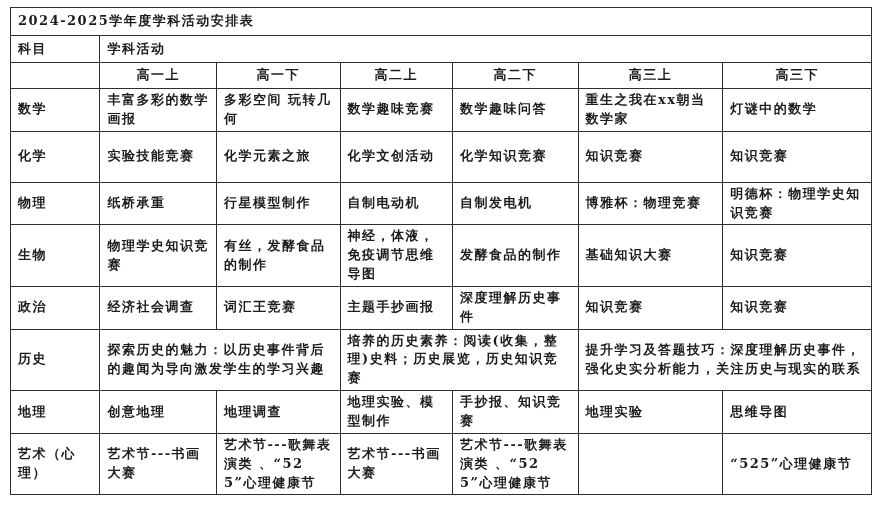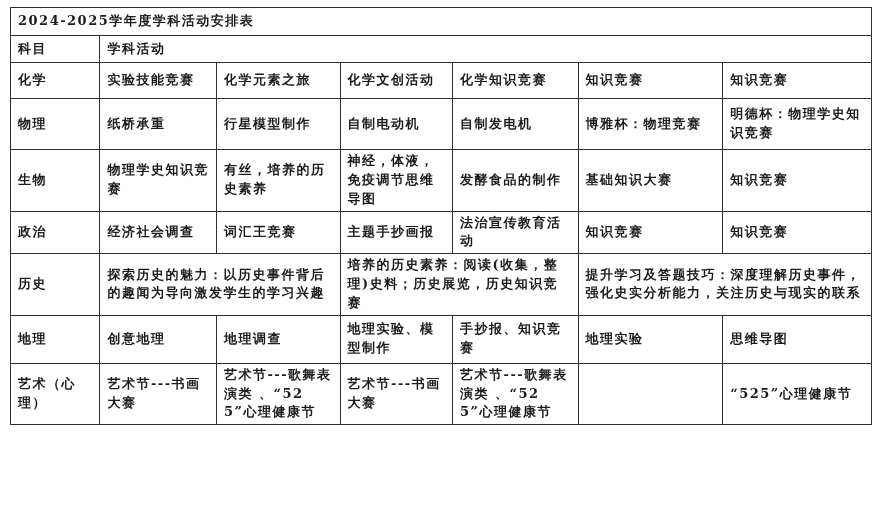--- a/index.html
+++ b/index.html
@@ -76,22 +76,40 @@
       <col style="width:148px">
     </colgroup>
     <thead>
       <tr>
         <td class="title-cell" colspan="7">2024-2025学年度学科活动安排表</td>
       </tr>
       <tr class="header-row">
         <td>科目</td>
         <td class="activity-header" colspan="6">学科活动</td>
       </tr>
+      <tr class="semester-row">
+        <td></td>
+        <td>高一上</td>
+        <td>高一下</td>
+        <td>高二上</td>
+        <td>高二下</td>
+        <td>高三上</td>
+        <td>高三下</td>
+      </tr>
     </thead>
     <tbody>
+        <tr>
+          <td>数学</td>
+          <td>丰富多彩的数学画报</td>
+          <td>多彩空间 玩转几何</td>
+          <td>数学趣味竞赛</td>
+          <td>数学趣味问答</td>
+          <td>重生之我在xx朝当数学家</td>
+          <td>灯谜中的数学</td>
+        </tr>
         <tr>
           <td>化学</td>
           <td>实验技能竞赛</td>
           <td>化学元素之旅</td>
           <td>化学文创活动</td>
           <td>化学知识竞赛</td>
           <td>知识竞赛</td>
           <td>知识竞赛</td>
         </tr>
         <tr>
@@ -99,32 +117,32 @@
           <td>纸桥承重</td>
           <td>行星模型制作</td>
           <td>自制电动机</td>
           <td>自制发电机</td>
           <td>博雅杯：物理竞赛</td>
           <td>明德杯：物理学史知识竞赛</td>
         </tr>
         <tr>
           <td>生物</td>
           <td>物理学史知识竞赛</td>
-          <td>有丝，培养的历史素养</td>
+          <td>有丝，发酵食品的制作</td>
           <td>神经，体液，免疫调节思维导图</td>
           <td>发酵食品的制作</td>
           <td>基础知识大赛</td>
           <td>知识竞赛</td>
         </tr>
         <tr>
           <td>政治</td>
           <td>经济社会调查</td>
           <td>词汇王竞赛</td>
           <td>主题手抄画报</td>
-          <td>法治宣传教育活动</td>
+          <td>深度理解历史事件</td>
           <td>知识竞赛</td>
           <td>知识竞赛</td>
         </tr>
         <tr>
           <td>历史</td>
           <td colspan="2">探索历史的魅力：以历史事件背后的趣闻为导向激发学生的学习兴趣</td>
           <td colspan="2">培养的历史素养：阅读(收集，整理)史料；历史展览，历史知识竞赛</td>
           <td colspan="2">提升学习及答题技巧：深度理解历史事件，强化史实分析能力，关注历史与现实的联系</td>
         </tr>
         <tr>

